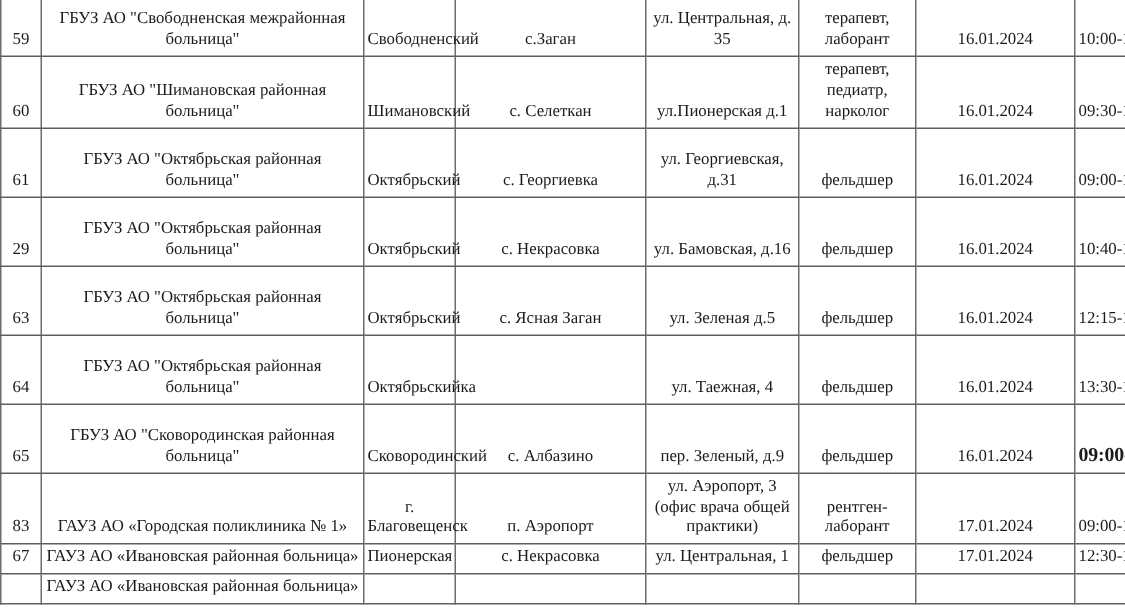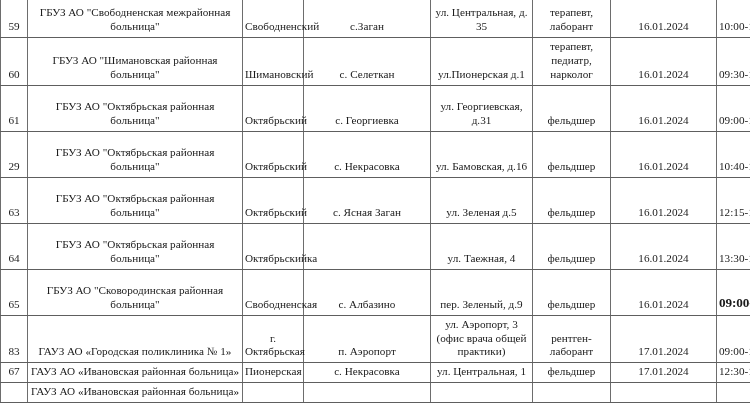--- a/index.html
+++ b/index.html
@@ -160,32 +160,32 @@
         <td class="settl fragment">ка</td>
         <td class="addr">ул. Таежная, 4</td>
         <td class="spec">фельдшер</td>
         <td class="date">16.01.2024</td>
         <td class="time">13:30-15:00</td>
       </tr>
 
       <tr class="rowh-tall">
         <td class="num">65</td>
         <td class="org">ГБУЗ АО "Сковородинская районная больница"</td>
-        <td class="dist">Свободненская</td>
+        <td class="dist">Сковородинский</td>
         <td class="settl">с. Албазино</td>
         <td class="addr">пер. Зеленый, д.9</td>
         <td class="spec">фельдшер</td>
         <td class="date">16.01.2024</td>
         <td class="time emph">09:00-12:00</td>
       </tr>
 
       <tr class="rowh-tall">
         <td class="num">83</td>
         <td class="org">ГАУЗ АО «Городская поликлиника № 1»</td>
-        <td class="dist">г. Октябрьская</td>
+        <td class="dist">г. Благовещенск</td>
         <td class="settl">п. Аэропорт</td>
         <td class="addr">ул. Аэропорт, 3 (офис врача общей практики)</td>
         <td class="spec">рентген-лаборант</td>
         <td class="date">17.01.2024</td>
         <td class="time">09:00-13:00</td>
       </tr>
 
       <tr>
         <td class="num">67</td>
         <td class="org">ГАУЗ АО «Ивановская районная больница»</td>

